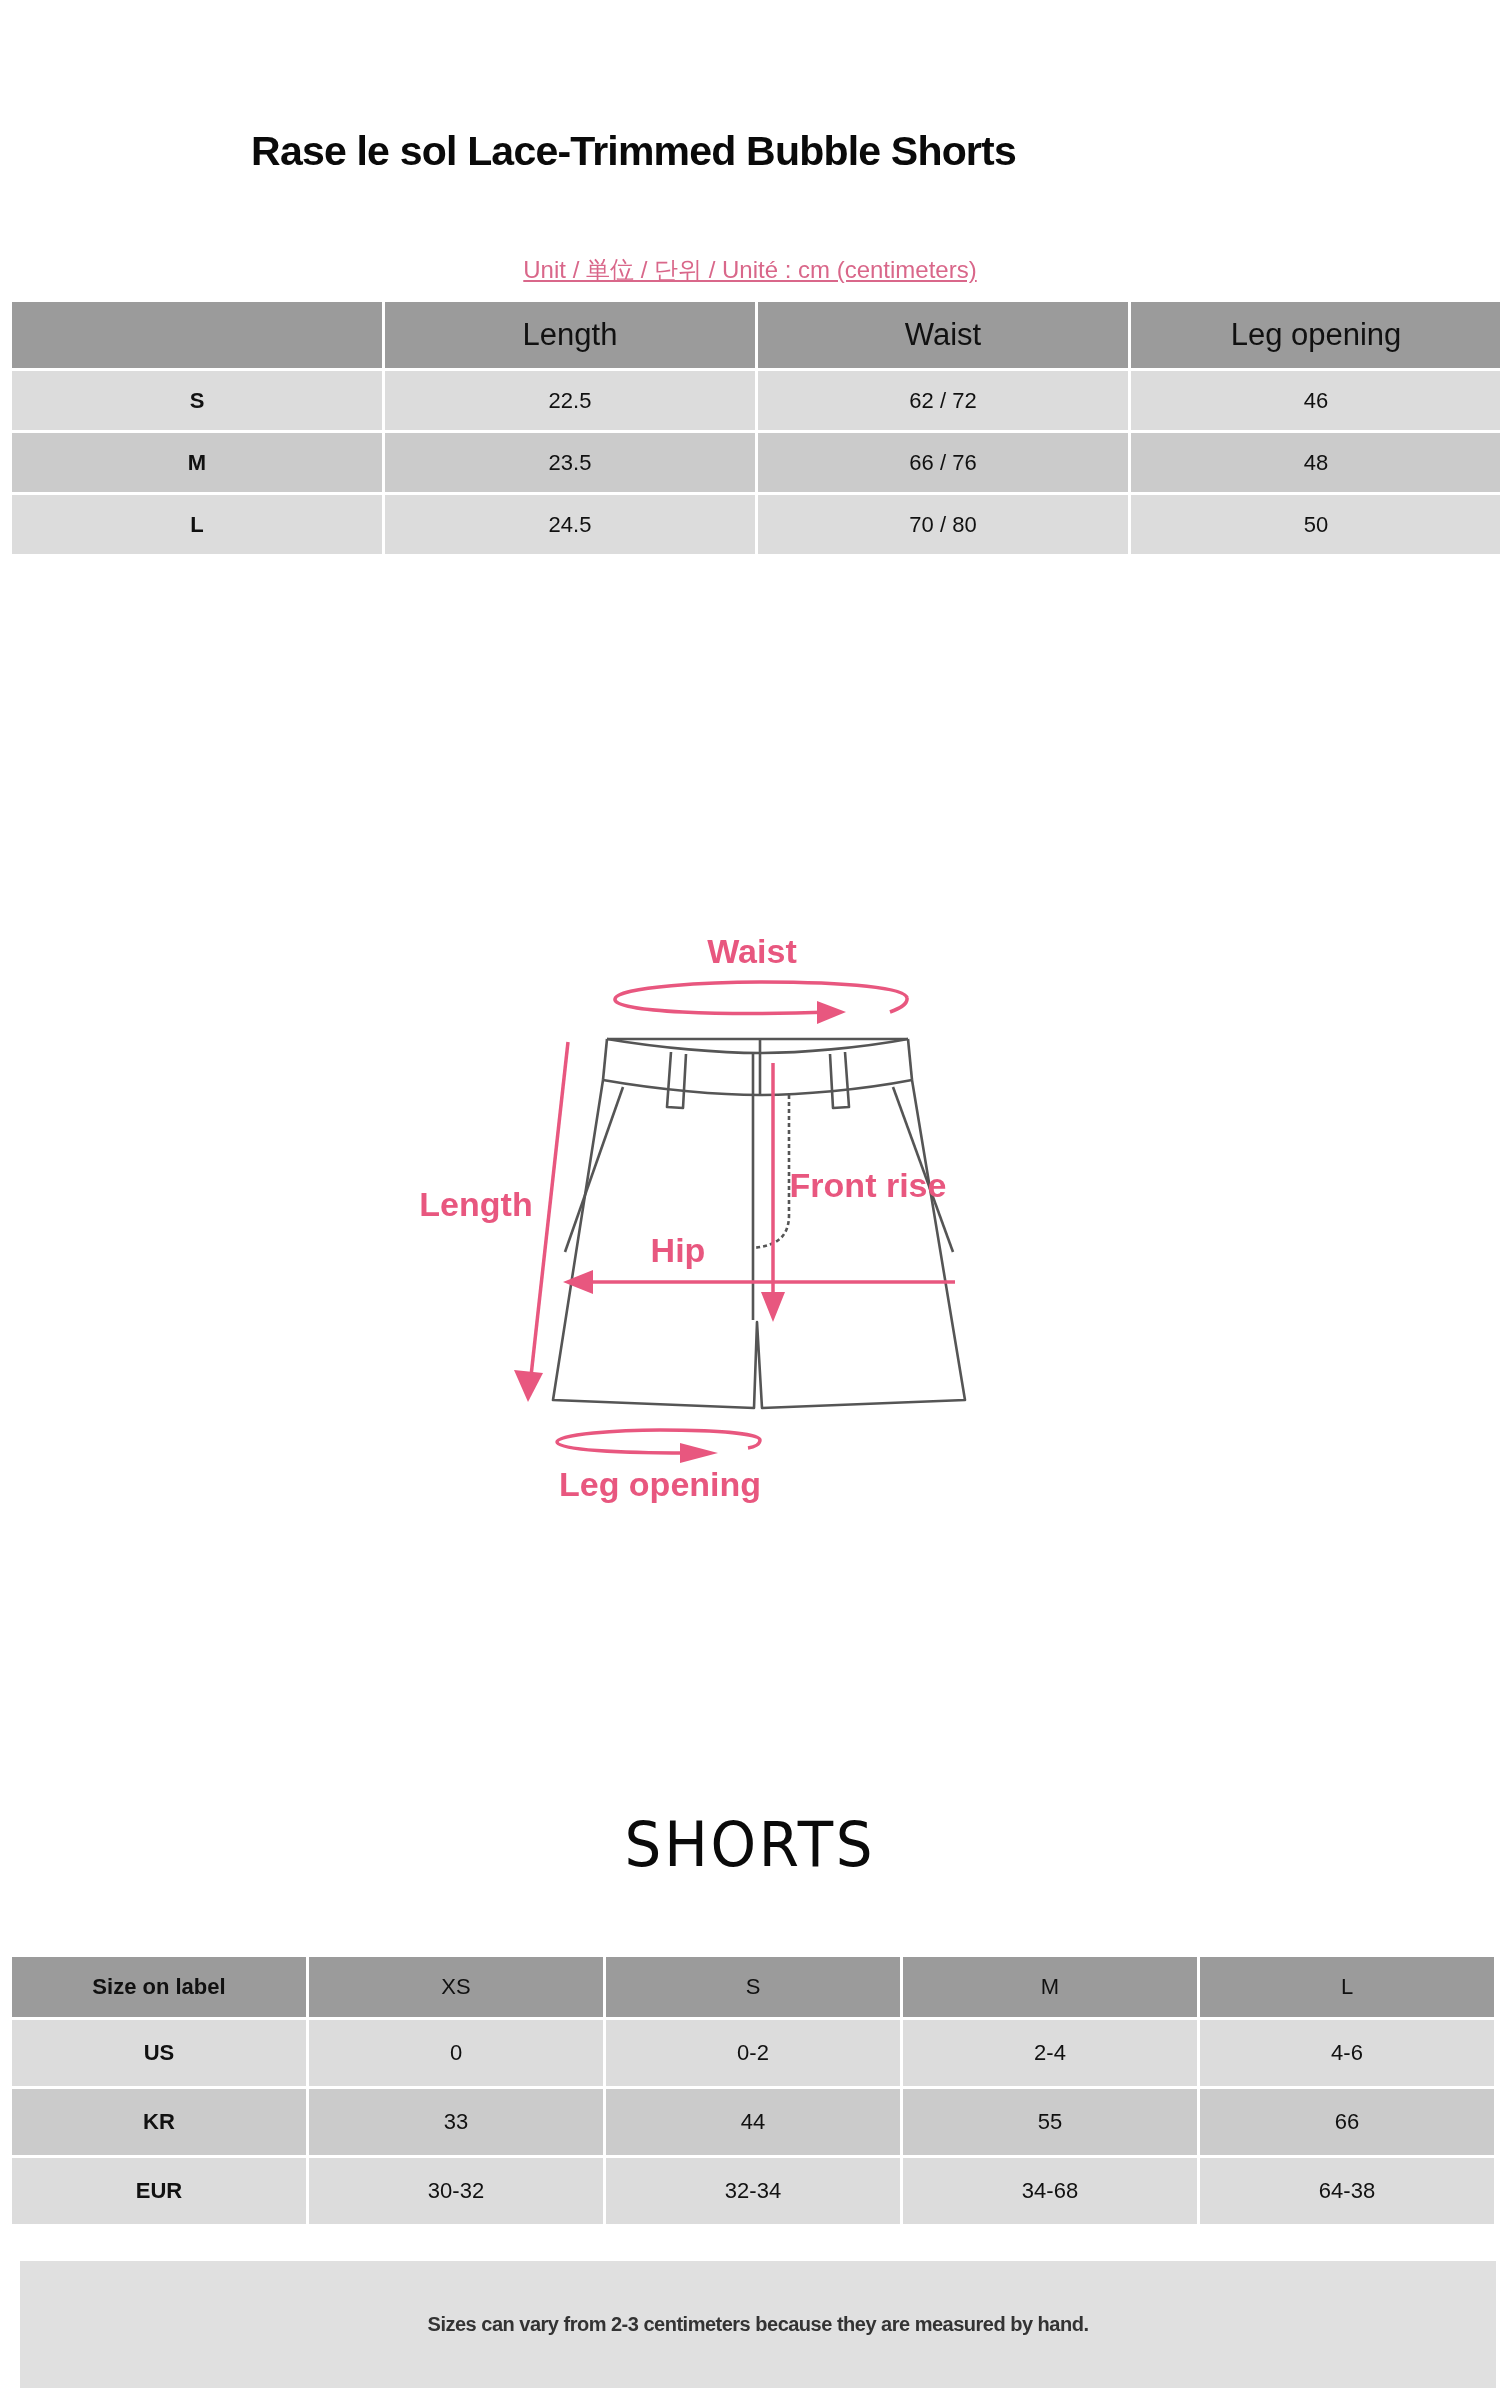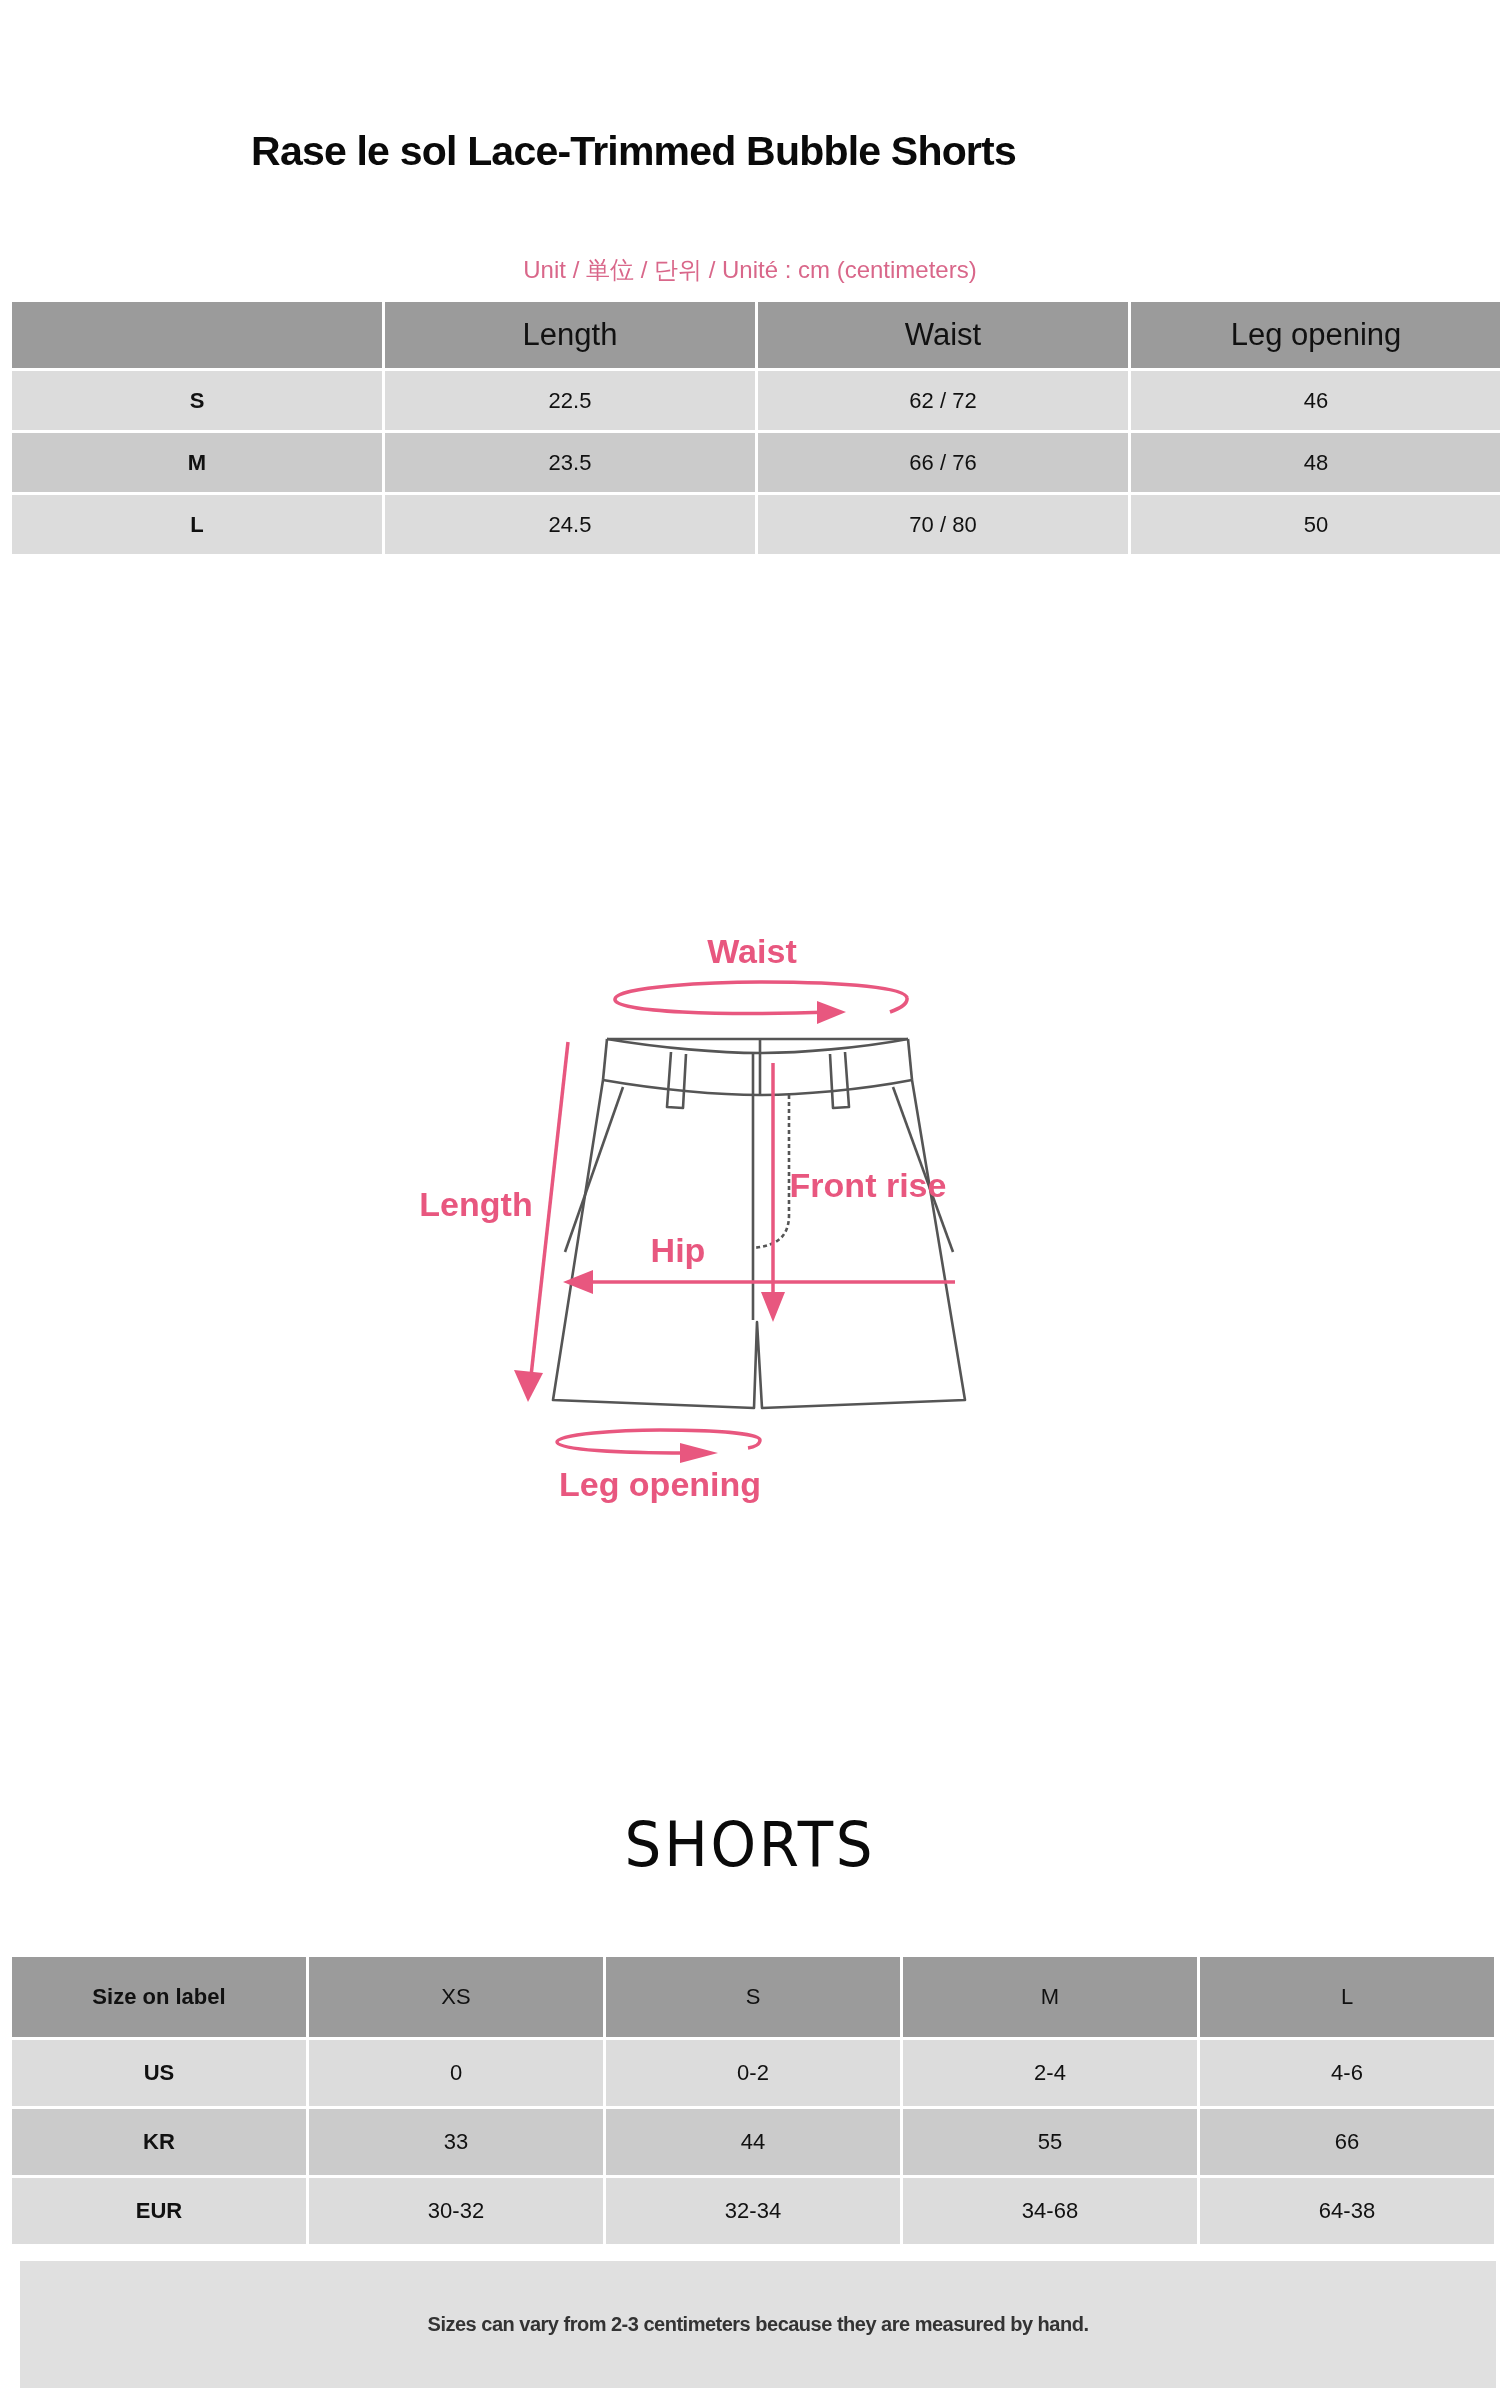--- a/index.html
+++ b/index.html
@@ -1,29 +1,29 @@
 <!DOCTYPE html>
 <html><head>
 <meta charset="utf-8">
 <style>
   html, body { margin:0; padding:0; background:#ffffff; }
   body { width:1500px; height:2400px; position:relative; overflow:hidden; font-family:"Liberation Sans", sans-serif; color:#111; }
   .abs { position:absolute; }
   .title { left:0; width:1267px; top:128px; text-align:center; font-family:"Liberation Sans", sans-serif; font-weight:bold; font-size:41px; letter-spacing:-0.8px; color:#0a0a0a; }
-  .unit { left:0; width:1500px; top:254px; text-align:center; font-size:24px; color:#d9678a; }
+  .unit { left:0; width:1500px; top:254px; text-align:center; font-size:24px; color:#d9678a;text-decoration:underline; }
   table.grid { position:absolute; border-collapse:separate; border-spacing:3px; table-layout:fixed; }
   table.grid td, table.grid th { text-align:center; vertical-align:middle; padding:0; }
   #measure-table { left:9px; top:299px; width:1482px; }
   #measure-table th { background:#9b9b9b; height:66px; font-weight:normal; font-size:31px; color:#111; }
   #measure-table td { height:59px; font-size:22px; color:#111; }
   #measure-table td.rowhead { font-weight:bold; }
   #measure-table tr.odd td { background:#dcdcdc; }
   #measure-table tr.even td { background:#cbcbcb; }
   #size-table { left:9px; top:1954px; width:1482px; }
-  #size-table th { background:#9b9b9b; height:80px; font-weight:normal; font-size:22px; color:#111; }
+  #size-table th { background:#9b9b9b; height:60px; font-weight:normal; font-size:22px; color:#111; }
   #size-table th.rowhead { font-weight:bold; }
   #size-table td { height:66px; font-size:22px; color:#111; }
   #size-table td.rowhead { font-weight:bold; }
   #size-table tr.odd td { background:#dcdcdc;margin-top:24px; }
   #size-table tr.even td { background:#cbcbcb; }
   .shorts-heading { left:0; width:1500px; top:1808px; text-align:center; font-size:63px; font-weight:normal; letter-spacing:3px; color:#0a0a0a; font-family:"DejaVu Sans", sans-serif; transform:scaleX(0.92); transform-origin:center; }
   .note { left:20px; top:2261px; width:1476px; height:127px; background:#e0e0e0; display:flex; align-items:center; justify-content:center; }
   .note span { font-size:20px; font-weight:bold; color:#333; letter-spacing:-0.5px; }
   svg.diagram { position:absolute; left:0; top:0; }
   .lbl { font-family:"Liberation Sans", sans-serif; font-weight:bold; fill:#e8577f; }

